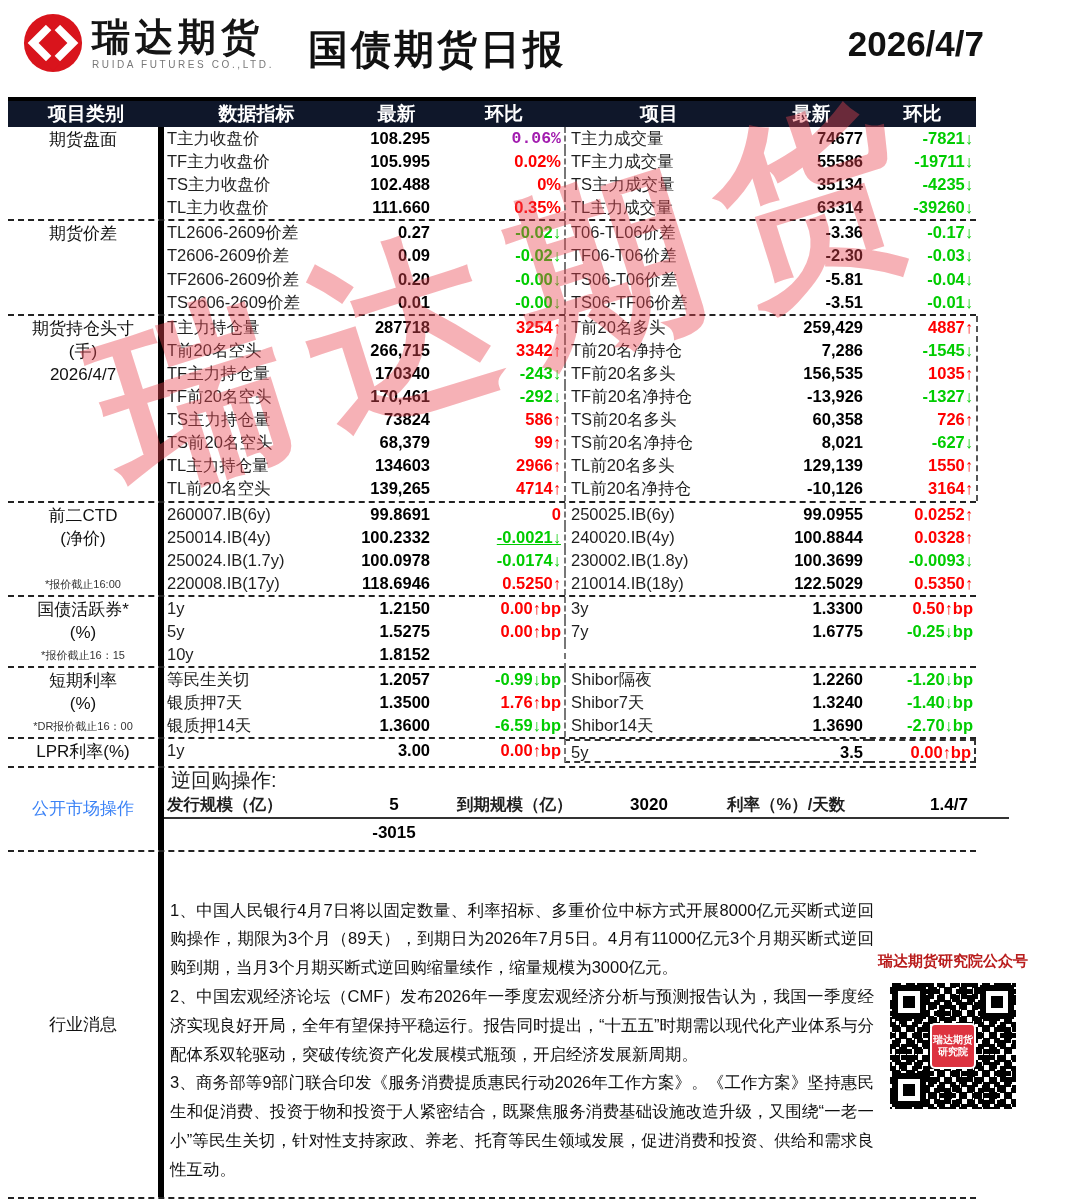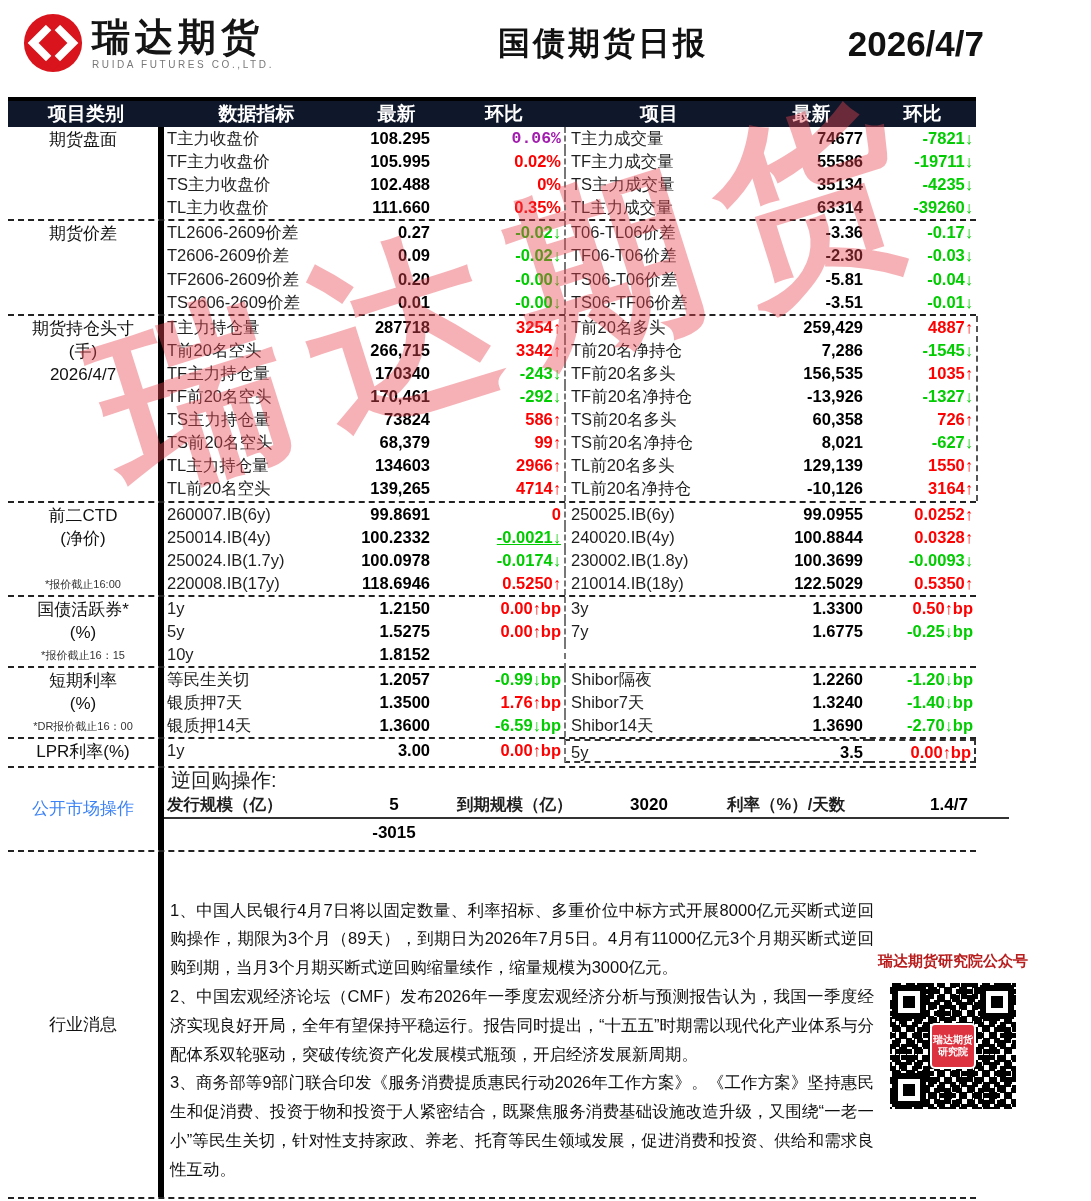--- a/index.html
+++ b/index.html
@@ -5,22 +5,22 @@
   html,body{margin:0;padding:0;background:#fff;}
   .page{position:relative;width:1091px;height:1201px;background:#fff;overflow:hidden;
         font-family:"Liberation Sans","DejaVu Sans",sans-serif;color:#000;}
 
   
   .hdr{position:absolute;left:8px;top:0;width:976px;height:97px;}
   .logo{position:absolute;left:14px;top:12px;display:flex;align-items:center;gap:8px;}
   .logo svg{width:62px;height:62px;}
   .logo-cn{font-size:38px;font-weight:700;letter-spacing:5px;color:#151515;line-height:40px;}
   .logo-en{font-size:10px;color:#777;letter-spacing:2.6px;margin-top:2px;}
-  .rpt-title{position:absolute;left:300px;width:400px;top:22px;text-align:right;
-             font-size:32px;font-weight:700;letter-spacing:3px;color:#111;}
+  .rpt-title{position:absolute;left:300px;width:400px;top:22px;text-align:left;
+             font-size:40px;font-weight:700;letter-spacing:3px;color:#111;}
   .rpt-date{position:absolute;right:0;top:24px;font-size:35px;font-weight:700;color:#111;}
 
   
   .topline{position:absolute;left:8px;top:97px;width:968px;height:4px;background:#000;}
   .thead{position:absolute;left:8px;top:101px;width:968px;height:26px;background:#0f172a;
          display:grid;grid-template-columns:156px 185px 95px 120px 190px 115px 107px;}
   .th{color:#fff;font-weight:700;font-size:19px;line-height:26px;text-align:center;white-space:nowrap;}
 
   .tbody{position:absolute;left:8px;top:127px;width:968px;}
   .section{display:grid;grid-template-columns:150px 6px 1fr;border-bottom:2px dashed #222;}

